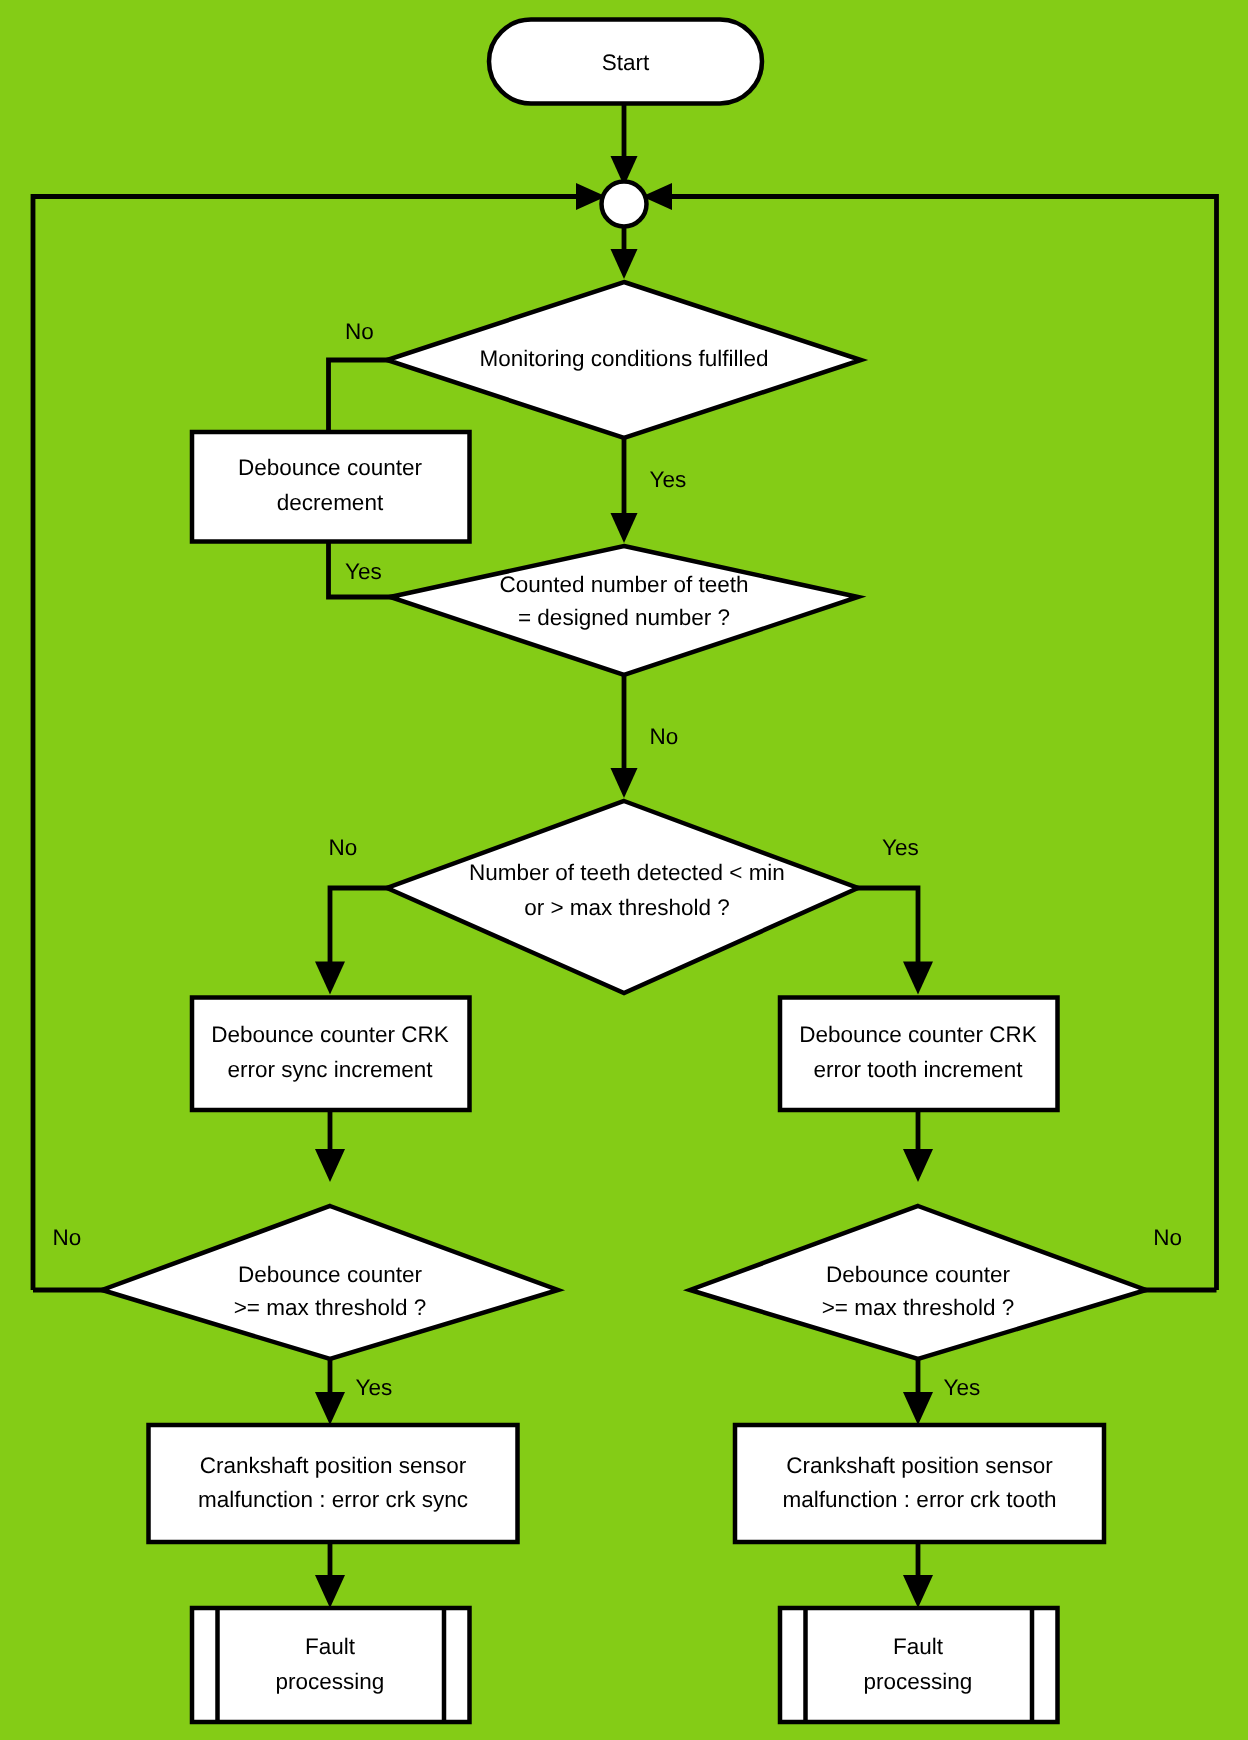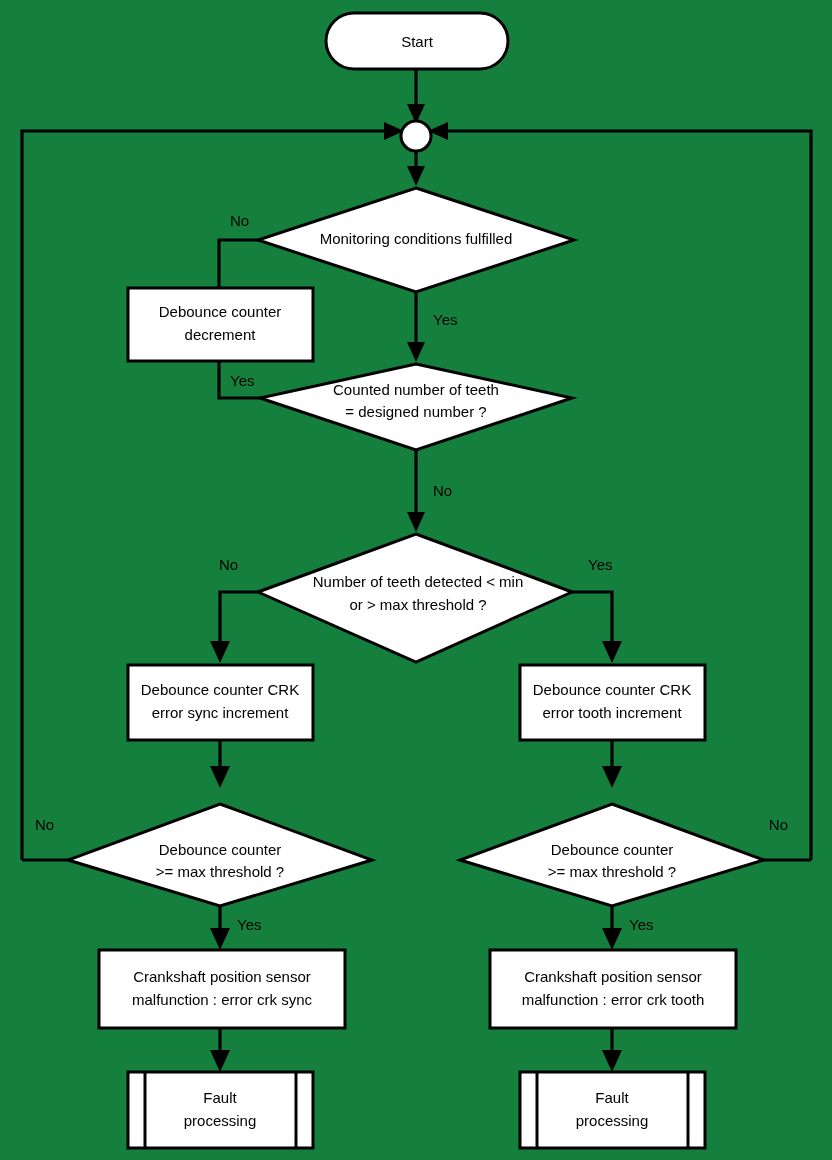--- a/index.html
+++ b/index.html
@@ -10,21 +10,21 @@
   body {
     width: 832px;
     height: 1160px;
     font-family: "Liberation Sans", sans-serif;
     overflow: hidden;
   }
   #flow-root {
     position: relative;
     width: 832px;
     height: 1160px;
-    background: #15803d;
+    background: #84cc16;
   }
   svg#flowchart {
     display: block;
     width: 832px;
     height: 1160px;
   }
   .shape-stroke {
     fill: #ffffff;
     stroke: #000000;
     stroke-width: 3;

